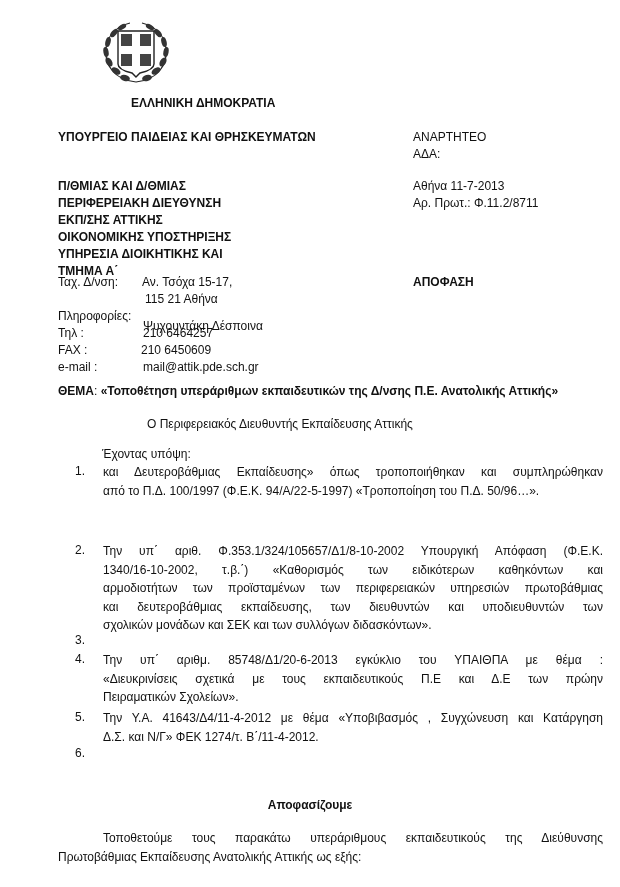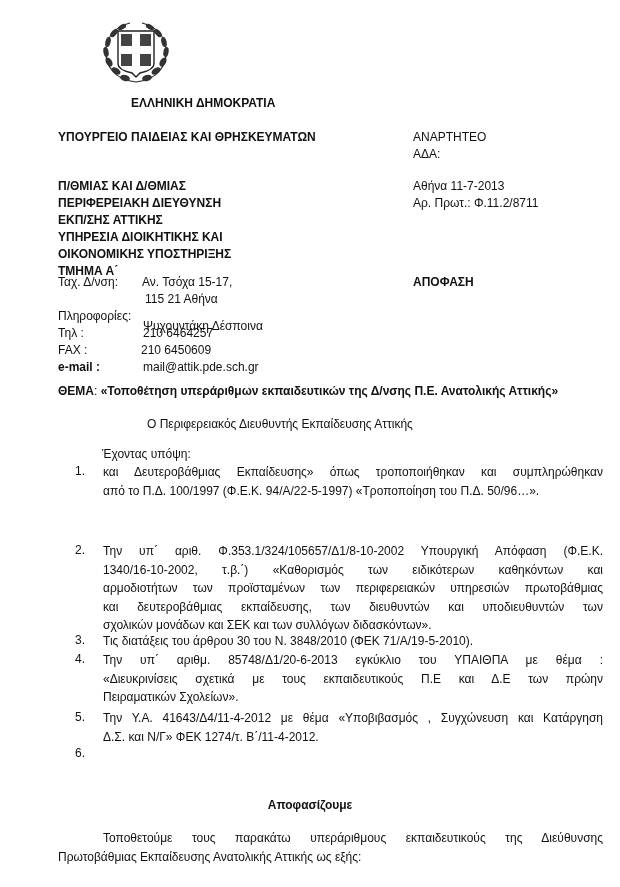--- a/index.html
+++ b/index.html
@@ -51,41 +51,41 @@
   <rect x="40" y="36" width="11" height="12" fill="#444"></rect>
 </svg>
 
 <div class="line b" style="left:103px; top:95px;padding-left:28px;">ΕΛΛΗΝΙΚΗ ΔΗΜΟΚΡΑΤΙΑ</div>
 <div class="line b" style="left:58px; top:129px;">ΥΠΟΥΡΓΕΙΟ ΠΑΙΔΕΙΑΣ ΚΑΙ ΘΡΗΣΚΕΥΜΑΤΩΝ</div>
 
 <div class="abs" style="left:58px; top:178px;">
   <div class="line b" style="position:relative;">Π/ΘΜΙΑΣ ΚΑΙ Δ/ΘΜΙΑΣ</div>
   <div class="line b" style="position:relative;">ΠΕΡΙΦΕΡΕΙΑΚΗ ΔΙΕΥΘΥΝΣΗ</div>
   <div class="line b" style="position:relative;">ΕΚΠ/ΣΗΣ ΑΤΤΙΚΗΣ</div>
+  <div class="line b" style="position:relative;">ΟΙΚΟΝΟΜΙΚΗΣ ΥΠΟΣΤΗΡΙΞΗΣ</div>
   <div class="line b" style="position:relative;">ΥΠΗΡΕΣΙΑ ΔΙΟΙΚΗΤΙΚΗΣ ΚΑΙ</div>
-  <div class="line b" style="position:relative;">ΟΙΚΟΝΟΜΙΚΗΣ ΥΠΟΣΤΗΡΙΞΗΣ</div>
   <div class="line b" style="position:relative;">ΤΜΗΜΑ Α΄</div>
 </div>
 
 <div class="line" style="left:413px; top:129px;">ΑΝΑΡΤΗΤΕΟ</div>
 <div class="line" style="left:413px; top:146px;">ΑΔΑ:</div>
 <div class="line" style="left:413px; top:178px;">Αθήνα 11-7-2013</div>
 <div class="line" style="left:413px; top:195px;">Αρ. Πρωτ.: Φ.11.2/8711</div>
 <div class="line b" style="left:413px; top:274px;">ΑΠΟΦΑΣΗ</div>
 
 <div class="line" style="left:58px; top:274px;">Ταχ. Δ/νση:</div>
 <div class="line" style="left:142px; top:274px;">Αν. Τσόχα 15-17,</div>
 <div class="line" style="left:145px; top:291px;">115 21 Αθήνα</div>
 <div class="line" style="left:58px; top:308px;">Πληροφορίες:</div>
 <div class="line" style="left:143px; top:318px;">Ψυχουντάκη Δέσποινα</div>
 <div class="line" style="left:58px; top:325px;">Τηλ :</div>
 <div class="line" style="left:143px; top:325px;">210 6464257</div>
 <div class="line" style="left:58px; top:342px;">FAX :</div>
 <div class="line" style="left:141px; top:342px;">210 6450609</div>
-<div class="line" style="left:58px; top:359px;font-weight:bold;">e-mail :</div>
+<div class="line" style="left:58px; top:359px;">e-mail :</div>
 <div class="line" style="left:143px; top:359px;">mail@attik.pde.sch.gr</div>
 
 <div class="line" style="left:58px; top:383px;">
   <span class="b">ΘΕΜΑ</span><span>: </span><span class="b">«Τοποθέτηση  υπεράριθμων εκπαιδευτικών της Δ/νσης Π.Ε. Ανατολικής Αττικής»</span>
 </div>
 
 <div class="line" style="left:147px; top:416px;">Ο Περιφερειακός Διευθυντής Εκπαίδευσης Αττικής</div>
 <div class="line" style="left:102px; top:446px;">Έχοντας υπόψη:</div>
 
 <div class="list-item" style="top:463px; height:76px;">
@@ -102,23 +102,20 @@
     <div>Την υπ΄ αριθ. Φ.353.1/324/105657/Δ1/8-10-2002 Υπουργική Απόφαση (Φ.Ε.Κ.</div>
     <div>1340/16-10-2002, τ.β.΄) «Καθορισμός των ειδικότερων καθηκόντων και</div>
     <div>αρμοδιοτήτων των προϊσταμένων των περιφερειακών υπηρεσιών πρωτοβάθμιας</div>
     <div>και δευτεροβάθμιας εκπαίδευσης, των διευθυντών και υποδιευθυντών των</div>
     <div class="last">σχολικών μονάδων και ΣΕΚ και των συλλόγων διδασκόντων».</div>
   </div>
 </div>
 
 <div class="list-item" style="top:632px; height:20px;">
   <span class="list-num line">3.</span>
-  <div class="list-text">
-    <div class="last">Τις διατάξεις του άρθρου 30 του Ν. 3848/2010 (ΦΕΚ 71/Α/19-5-2010).</div>
-  </div>
 </div>
 
 <div class="list-item" style="top:651px; height:58px;">
   <span class="list-num line">4.</span>
   <div class="list-text">
     <div>Την υπ΄ αριθμ.   85748/Δ1/20-6-2013 εγκύκλιο του ΥΠΑΙΘΠΑ με θέμα :</div>
     <div>«Διευκρινίσεις σχετικά με τους εκπαιδευτικούς Π.Ε και Δ.Ε των πρώην</div>
     <div class="last">Πειραματικών Σχολείων».</div>
   </div>
 </div>

